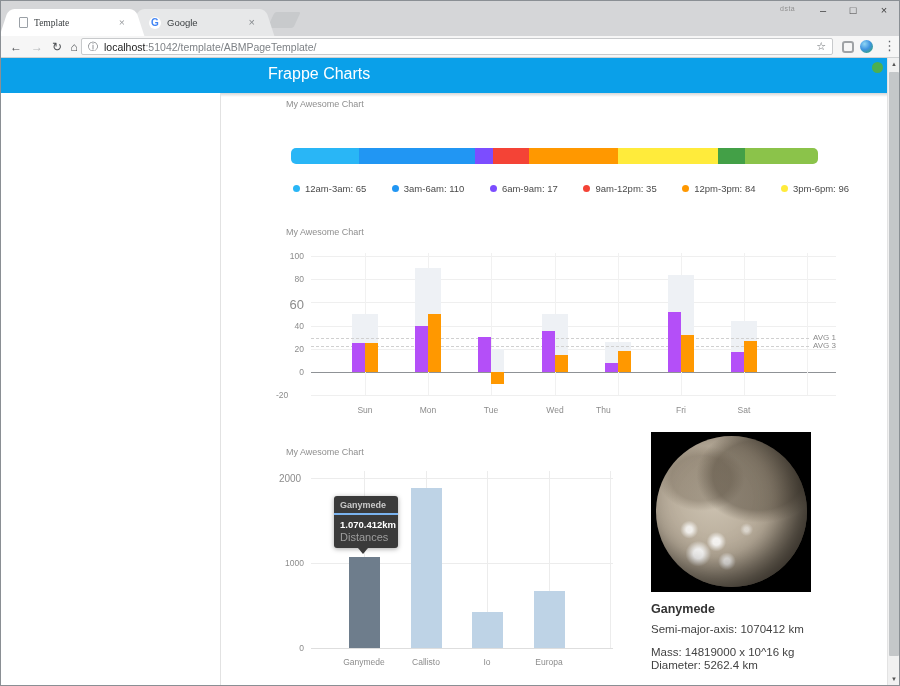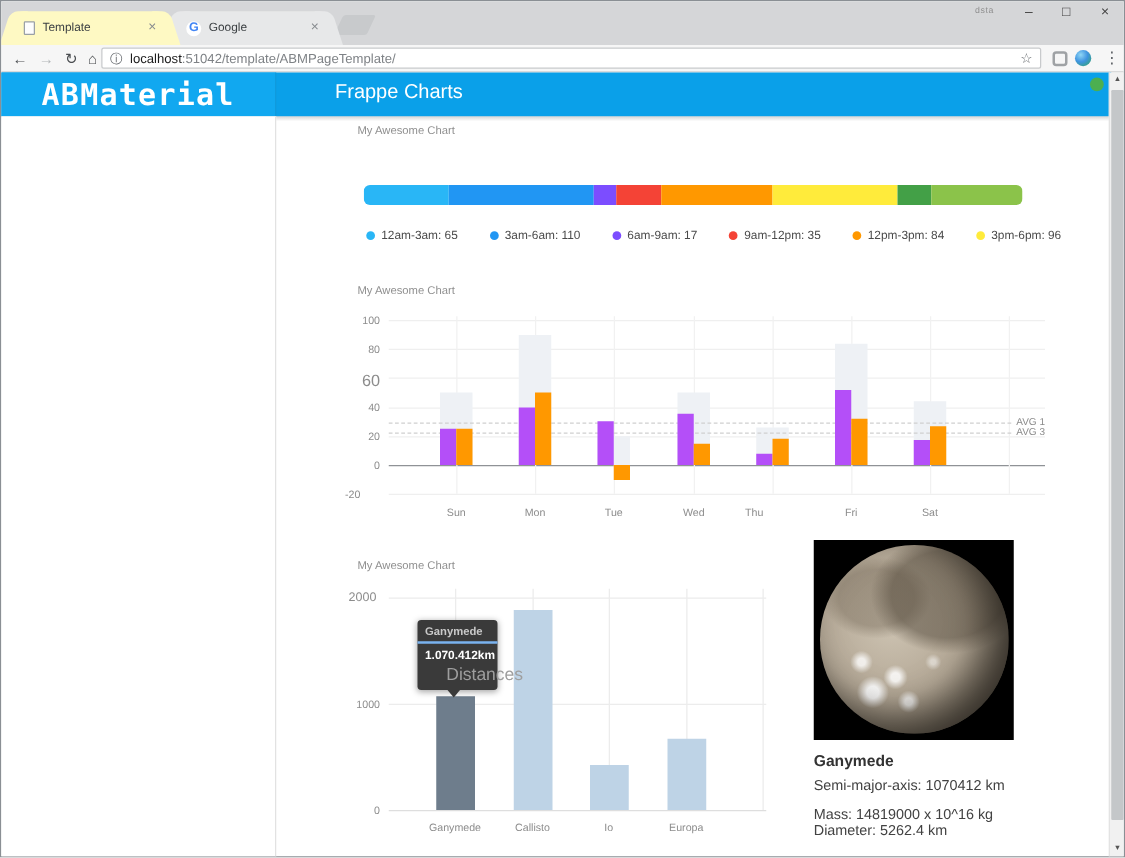--- a/index.html
+++ b/index.html
@@ -6,21 +6,21 @@
   html,body { background:#e9e9e9; }
   body { font-family:"Liberation Sans", sans-serif; }
   #window { position:relative; width:900px; height:686px; background:#fff; border:1px solid #8a8f94; overflow:hidden; }
 
   
   #titlebar { position:absolute; left:0; top:0; width:898px; height:35px; background:#d5d6d8; }
   .tab { position:absolute; top:8px; height:27px; width:122px; border-radius:7px 7px 0 0; display:flex; align-items:center; padding:0 8px; font-size:9.5px; color:#3c4043; }
   .tab:before, .tab:after { content:""; position:absolute; top:0; width:14px; height:27px; background:inherit; z-index:-1; }
   .tab:before { left:-7px; transform:skewX(-18deg); border-radius:6px 0 0 0; }
   .tab:after { right:-7px; transform:skewX(18deg); border-radius:0 6px 0 0; }
-  .tab.active { background:#fef9c3; z-index:2; }
+  .tab.active { background:#ffffff; z-index:2;font-family:Liberation Serif, serif; }
   .tab.inactive { background:#e7e8e9; z-index:1; }
   .tab-label { flex:1; overflow:hidden; white-space:nowrap; margin-left:6px; }
   .tab-close { color:#868a8e; font-size:11px; line-height:11px; }
   .page-fav { width:9px; height:11px; border:1px solid #9aa0a6; background:#fdfdfd; border-radius:1px; flex:0 0 auto; }
   .g-fav { width:12px; height:12px; border-radius:50%; background:#fff; color:#4285f4; font-weight:bold; font-size:10px; line-height:12px; text-align:center; flex:0 0 auto; }
   .newtab-btn { position:absolute; left:270px; top:11px; width:26px; height:16px; background:#c8cacc; transform:skewX(-25deg); border-radius:2px; }
   .user-label { position:absolute; left:779px; top:4px; font-size:7px; color:#8f8f8f; letter-spacing:0.5px; }
   .win-btn { position:absolute; top:1px; width:28px; height:16px; text-align:center; font-size:11px; line-height:16px; color:#404040; }
 
   
@@ -54,21 +54,21 @@
   .legend-item { display:flex; align-items:center; }
   .legend-dot { width:7px; height:7px; border-radius:50%; margin-right:5px; }
   .legend-label { font-size:9.5px; color:#4a4a4a; }
 
   #chart-layer { position:absolute; left:0; top:0; width:898px; height:686px; }
 
   
   #tooltip { position:absolute; left:333px; top:495px; width:64px; background:#3a3a3a; border-radius:3px; box-shadow:0 1px 5px rgba(0,0,0,0.35); z-index:5; }
   .tt-title { padding:4px 6px 3px; font-size:9px; font-weight:bold; color:#c9c9c9; border-bottom:2px solid #7ab3ef; }
   .tt-value { padding:4px 6px 0; font-size:9.5px; font-weight:bold; color:#fff; }
-  .tt-label { padding:1px 23px 5px; font-size:14px; color:#9e9e9e; }
+  .tt-label { padding:1px 6px 5px; font-size:11px; color:#9e9e9e; }
   .tt-arrow { position:absolute; left:24px; bottom:-6px; width:0; height:0; border-left:5px solid transparent; border-right:5px solid transparent; border-top:6px solid #3a3a3a; }
 
   
   #moon-box { position:absolute; left:650px; top:431px; width:160px; height:160px; background:#000; }
   .moon { position:absolute; left:5px; top:4px; width:151px; height:151px; border-radius:50%;
     background:
       radial-gradient(circle at 28% 78%, rgba(255,255,255,0.95) 0 3%, rgba(255,255,255,0) 8%),
       radial-gradient(circle at 40% 70%, rgba(255,255,255,0.85) 0 2.5%, rgba(255,255,255,0) 7%),
       radial-gradient(circle at 22% 62%, rgba(255,255,255,0.8) 0 2%, rgba(255,255,255,0) 6%),
       radial-gradient(circle at 47% 83%, rgba(255,255,255,0.8) 0 2%, rgba(255,255,255,0) 6%),
@@ -119,23 +119,20 @@
       <span class="url-host">localhost</span>
       <span class="url-path">:51042/template/ABMPageTemplate/</span>
       <span class="star-icon">☆</span>
     </div>
     <div class="ext-square"></div>
     <div class="ext-globe"></div>
     <div class="menu-icon">⋮</div>
   </div>
 
   <div id="appbar" style="background: rgb(10, 160, 233);">
-    <div class="logo-block" style="background: rgb(17, 168, 240);">
-      <span class="logo-text">ABMaterial</span>
-    </div>
     <span class="appbar-title">Frappe Charts</span>
     <span class="status-dot" title="Frappe Charts" style="background: rgb(76, 175, 80);"></span>
   </div>
   <div class="header-shadow"></div>
 
   <div id="sidebar"></div>
 
   <span class="chart-title" style="left:285px; top:98px;">My Awesome Chart</span>
   <span class="chart-title" style="left:285px; top:226px;">My Awesome Chart</span>
   <span class="chart-title" style="left:285px; top:446px;">My Awesome Chart</span>

